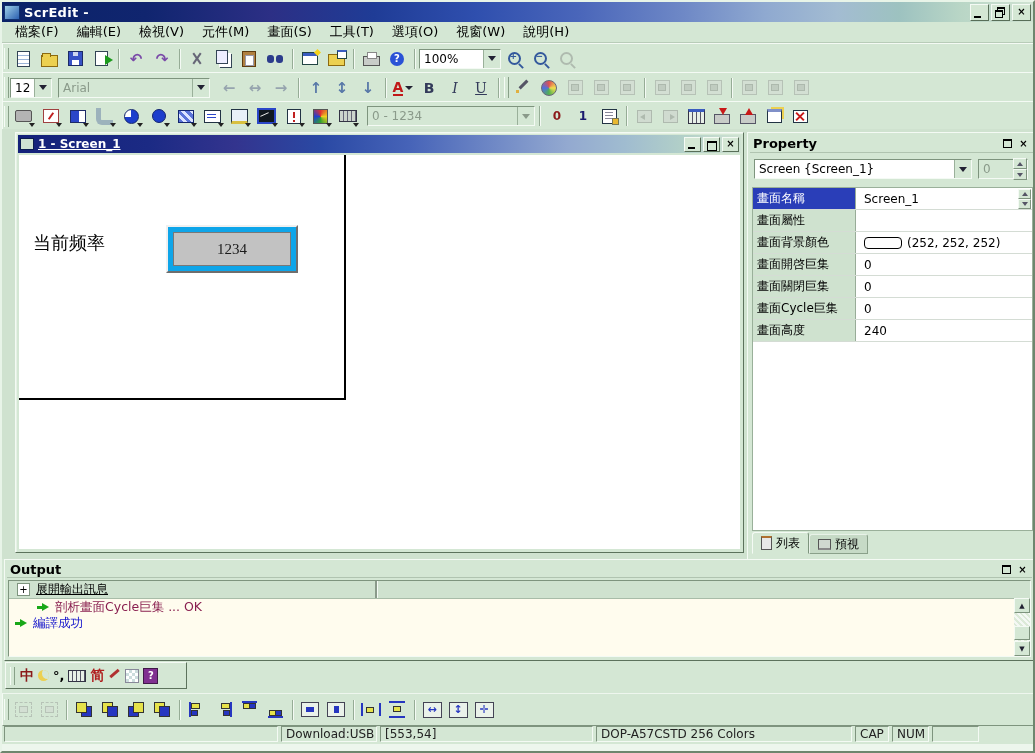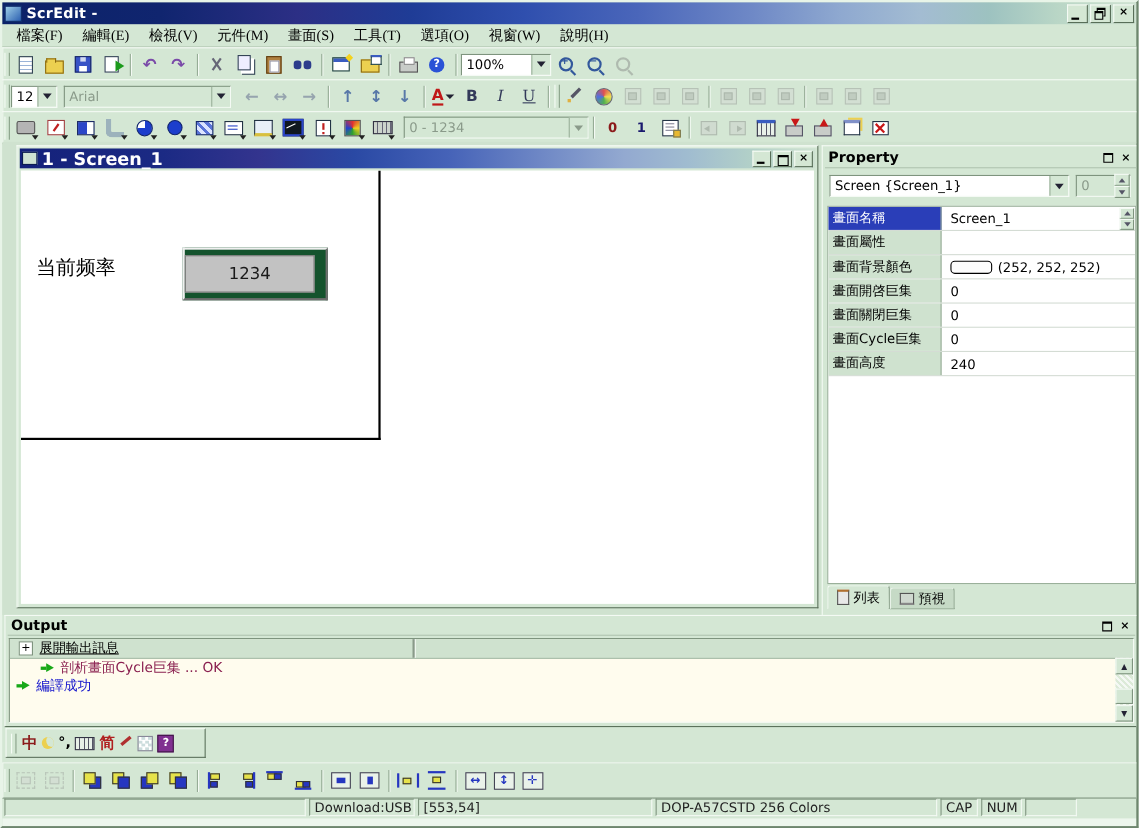--- a/index.html
+++ b/index.html
@@ -18,21 +18,21 @@
   .winbtns{margin-left:auto;display:flex;gap:2px;}
   .wbtn{width:17px;height:15px;background:#d4e7d4;border:1px solid;border-color:#f4faf4 #586e58 #586e58 #f4faf4;
         display:flex;align-items:center;justify-content:center;font-size:10px;font-weight:bold;line-height:1;position:relative;}
   .glyph-min::after{content:"";position:absolute;left:3px;bottom:2px;width:7px;height:2px;background:#000;}
   .glyph-max::after{content:"";position:absolute;left:3px;top:3px;width:8px;height:7px;border:1px solid #000;border-top-width:2px;}
   .glyph-rest::before{content:"";position:absolute;left:5px;top:2px;width:6px;height:5px;border:1px solid #000;border-top-width:2px;background:#d4e7d4;}
   .glyph-rest::after{content:"";position:absolute;left:3px;top:5px;width:6px;height:5px;border:1px solid #000;border-top-width:2px;background:#d4e7d4;}
 
   
   .menubar{left:0;top:20px;width:1031px;height:20px;display:flex;align-items:center;padding-left:4px;border-bottom:1px solid #b8ccb8;}
-  .menu-item{padding:1px 9px;cursor:default;font-family:Liberation Serif, serif;}
+  .menu-item{padding:1px 9px;cursor:default;}
 
   
   .tbrow{left:0;width:1031px;height:29px;display:flex;align-items:center;background:#d4e7d4;}
   .grip{width:3px;height:21px;border-left:1px solid #f6fcf6;border-right:1px solid #88a088;margin:0 1px;}
   .sep{width:1px;height:20px;background:#96ac96;box-shadow:1px 0 0 #f4faf4;margin:0 4px;}
   .tb{width:26px;height:24px;display:flex;align-items:center;justify-content:center;position:relative;}
   .tb.dis{opacity:.55;filter:grayscale(60%);}
   .combo{height:20px;background:#fff;border:1px solid;border-color:#7e947e #f4faf4 #f4faf4 #7e947e;display:flex;align-items:center;box-sizing:border-box;}
   .combo .val{flex:1;padding:0 4px;font-size:12px;white-space:nowrap;overflow:hidden;}
   .combo .drop{width:16px;height:100%;background:#d4e7d4;border-left:1px solid #9ab09a;display:flex;align-items:center;justify-content:center;}
@@ -125,28 +125,28 @@
   .r-closescr::before,.r-closescr::after{content:"";position:absolute;left:5px;top:0px;width:2px;height:11px;background:#c81818;}
   .r-closescr::before{transform:rotate(45deg);}.r-closescr::after{transform:rotate(-45deg);}
 
   
   .mdi{left:0;top:127px;width:1031px;height:430px;background:#cfe2cf;}
   .docwin{position:absolute;left:13px;top:3px;width:727px;height:419px;background:#d4e7d4;
           border:1px solid;border-color:#f4faf4 #5c725c #5c725c #f4faf4;box-shadow:inset 1px 1px 0 #e6f2e6;}
   .doctitle{height:18px;margin:2px;display:flex;align-items:center;padding:0 2px;
     background:linear-gradient(90deg,#14217a 0%,#1b2a84 18%,#33348e 30%,#2a49a4 42%,#4663b8 54%,#7089c6 66%,#93a9d0 76%,#a0bcd0 84%,#b2d0c8 92%,#cfe2d2 100%);}
   .docicon{width:12px;height:10px;background:#cfe2d2;border:1px solid #0c1c50;margin-right:4px;}
-  .doctitle .t{color:#fff;font-size:16px;font-weight:bold;}
+  .doctitle .t{color:#fff;font-size:12px;font-weight:bold;text-decoration:underline;}
   .docbtns{margin-left:auto;display:flex;gap:2px;}
   .wbtn.sm{width:15px;height:13px;}
   .docclient{position:absolute;left:3px;top:22px;right:3px;bottom:3px;background:#fff;overflow:hidden;}
   .canvas-bound{position:absolute;left:0;top:0;width:325px;height:243px;border-right:2px solid #000;border-bottom:2px solid #000;}
   .hmi-label{position:absolute;left:14px;top:76px;font-size:18px;color:#000;}
-  .numdisp{position:absolute;left:147px;top:70px;width:128px;height:44px;background:#14532d;
-     border:2px solid;border-color:#f0f0f0 #6e6e6e #6e6e6e #f0f0f0;display:flex;align-items:center;justify-content:flex-start;}
+  .numdisp{position:absolute;left:147px;top:70px;width:128px;height:44px;background:#0ea5e9;
+     border:2px solid;border-color:#f0f0f0 #6e6e6e #6e6e6e #f0f0f0;display:flex;align-items:center;justify-content:center;font-family:Liberation Serif, serif;}
   .numdisp .inner{width:116px;height:32px;border:1px solid #787878;background:#c2c2c2;display:flex;align-items:center;justify-content:center;font-size:15px;color:#1a1a1a;}
 
   
   .propwin{position:absolute;left:745px;top:3px;width:287px;height:427px;background:#d4e7d4;
            border:1px solid;border-color:#f4faf4 #5c725c #5c725c #f4faf4;}
   .proptitle{height:17px;margin:2px 2px 0 2px;display:flex;align-items:center;padding:0 3px;border-bottom:1px solid #b0c4b0;}
   .proptitle .t{font-weight:bold;font-size:13px;}
   .minibtns{margin-left:auto;display:flex;gap:3px;}
   .mbtn{width:13px;height:12px;display:flex;align-items:center;justify-content:center;font-size:10px;font-weight:bold;position:relative;}
   .mbtn.box::after{content:"";width:7px;height:6px;border:1px solid #000;border-top-width:2px;}

